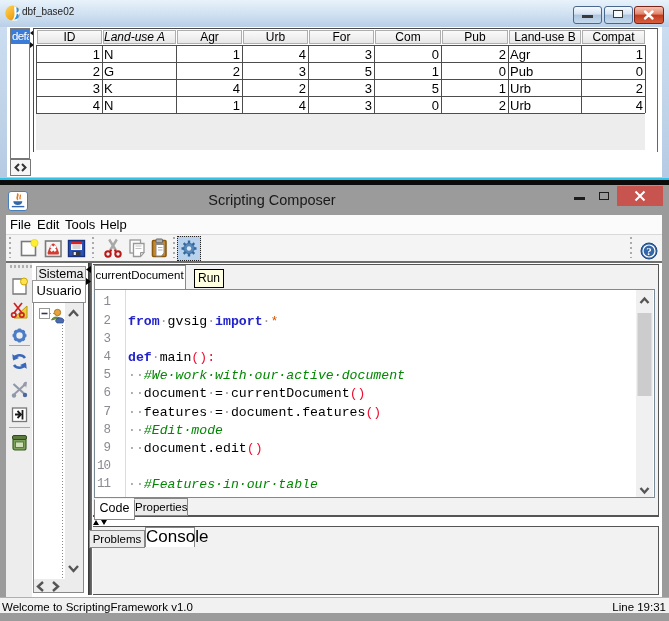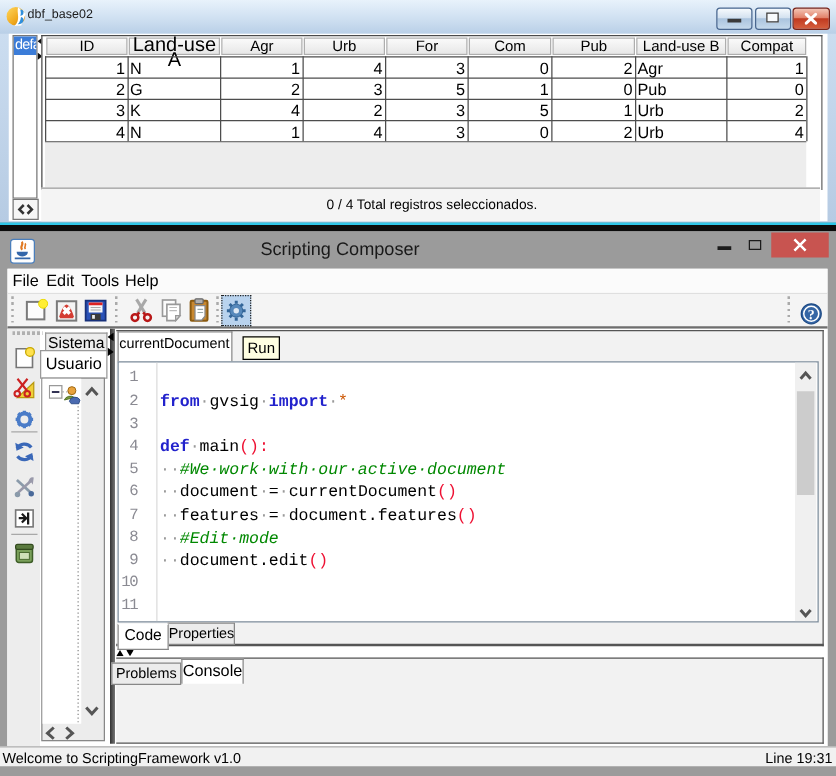--- a/index.html
+++ b/index.html
@@ -61,21 +61,21 @@
     </div>
   <div class="abs" style="left:30px;top:42px;width:4px;height:6px;">
     <svg width="4" height="6">
         <path d="M0 0 L4 3 L0 6 Z" fill="#111"></path>
       </svg>
     </div>
 
   <div class="abs" style="left:33px;top:27.5px;width:623px;height:123px;border-top:1.5px solid #4a4a4a;border-left:1.5px solid #4a4a4a;border-right:1px solid #666;background:#fff;"></div>
   <div class="abs" id="tablewrap" style="left:0;top:0;">
       <div style="position:absolute;left:37px;top:29.5px;width:63px;height:12px;border:1px solid #aeaeae;background:linear-gradient(#fafafa,#e7e7e7);font-size:12px;color:#000;text-align:center;line-height:12px;">ID</div>
-      <div style="position:absolute;left:103px;top:29.5px;width:71px;height:12px;border:1px solid #aeaeae;background:linear-gradient(#fafafa,#e7e7e7);font-size:16px;color:#000;text-align:center;line-height:12px;">Land-use A</div>
+      <div style="position:absolute;left:103px;top:29.5px;width:71px;height:12px;border:1px solid #aeaeae;background:linear-gradient(#fafafa,#e7e7e7);font-size:12px;color:#000;line-height:12px;font-style:italic;">Land-use A</div>
       <div style="position:absolute;left:177px;top:29.5px;width:63px;height:12px;border:1px solid #aeaeae;background:linear-gradient(#fafafa,#e7e7e7);font-size:12px;color:#000;text-align:center;line-height:12px;">Agr</div>
       <div style="position:absolute;left:243px;top:29.5px;width:63px;height:12px;border:1px solid #aeaeae;background:linear-gradient(#fafafa,#e7e7e7);font-size:12px;color:#000;text-align:center;line-height:12px;">Urb</div>
       <div style="position:absolute;left:309px;top:29.5px;width:63px;height:12px;border:1px solid #aeaeae;background:linear-gradient(#fafafa,#e7e7e7);font-size:12px;color:#000;text-align:center;line-height:12px;">For</div>
       <div style="position:absolute;left:375px;top:29.5px;width:64px;height:12px;border:1px solid #aeaeae;background:linear-gradient(#fafafa,#e7e7e7);font-size:12px;color:#000;text-align:center;line-height:12px;">Com</div>
       <div style="position:absolute;left:442px;top:29.5px;width:64px;height:12px;border:1px solid #aeaeae;background:linear-gradient(#fafafa,#e7e7e7);font-size:12px;color:#000;text-align:center;line-height:12px;">Pub</div>
       <div style="position:absolute;left:509px;top:29.5px;width:70px;height:12px;border:1px solid #aeaeae;background:linear-gradient(#fafafa,#e7e7e7);font-size:12px;color:#000;text-align:center;line-height:12px;">Land-use B</div>
       <div style="position:absolute;left:582px;top:29.5px;width:61px;height:12px;border:1px solid #aeaeae;background:linear-gradient(#fafafa,#e7e7e7);font-size:12px;color:#000;text-align:center;line-height:12px;">Compat</div>
       <div style="position:absolute;left:36px;top:44.5px;width:609px;height:1px;background:#4d4d4d;"></div>
       <div style="position:absolute;left:36px;top:61.6px;width:609px;height:1px;background:#4d4d4d;"></div>
       <div style="position:absolute;left:36px;top:78.7px;width:609px;height:1px;background:#4d4d4d;"></div>
@@ -122,22 +122,20 @@
       <div style="position:absolute;left:104px;top:97.80000000000001px;width:71px;height:15px;font-size:13px;color:#000;line-height:15px;">N</div>
       <div style="position:absolute;left:178px;top:97.80000000000001px;width:62px;height:15px;font-size:13px;color:#000;line-height:15px;text-align:right;">1</div>
       <div style="position:absolute;left:244px;top:97.80000000000001px;width:62px;height:15px;font-size:13px;color:#000;line-height:15px;text-align:right;">4</div>
       <div style="position:absolute;left:310px;top:97.80000000000001px;width:62px;height:15px;font-size:13px;color:#000;line-height:15px;text-align:right;">3</div>
       <div style="position:absolute;left:376px;top:97.80000000000001px;width:63px;height:15px;font-size:13px;color:#000;line-height:15px;text-align:right;">0</div>
       <div style="position:absolute;left:443px;top:97.80000000000001px;width:63px;height:15px;font-size:13px;color:#000;line-height:15px;text-align:right;">2</div>
       <div style="position:absolute;left:510px;top:97.80000000000001px;width:70px;height:15px;font-size:13px;color:#000;line-height:15px;">Urb</div>
       <div style="position:absolute;left:583px;top:97.80000000000001px;width:60px;height:15px;font-size:13px;color:#000;line-height:15px;text-align:right;">4</div>
     </div>
   <div class="abs" style="left:36px;top:114px;width:609px;height:36px;background:#ededed;"></div>
-  <div class="abs" style="left:33px;top:150px;width:623px;height:26px;background:#f4f4f4;border-top:1px solid #999;
-       font-size:11px;color:#000;text-align:center;line-height:26px;text-indent:2px;">0 / 4 Total registros seleccionados.</div>
 </div>
 
 <div class="abs" style="left:0;top:178px;width:669px;height:2px;background:#2ec6e8;"></div>
 <div class="abs" style="left:0;top:180px;width:669px;height:5px;background:#0b0b0b;"></div>
 
 <div class="abs" id="win2" style="left:0;top:185px;width:669px;height:436px;background:#9b9b9b;">
 
   <div class="abs" style="left:8px;top:6px;width:18px;height:18px;background:#fefefe;border:1px solid #4a7ebb;border-radius:3px;">
     <svg width="18" height="18" viewBox="0 0 18 18">
       <path d="M8.3 1.5 C10.6 3.7 6.2 5.2 8.8 7.8" stroke="#e07820" stroke-width="1.7" fill="none"></path>
@@ -369,20 +367,21 @@
       <div style="position:absolute;left:33px;top:96.9px;white-space:pre;"><span style="color:#9a9a9a;">··</span><span style="color:#000;">document</span><span style="color:#9a9a9a;">·</span><span style="color:#000;">=</span><span style="color:#9a9a9a;">·</span><span style="color:#000;">currentDocument</span><span style="color:#ee1133;">()</span></div>
       <div style="position:absolute;left:0px;top:115.1px;width:15px;text-align:right;color:#8a8a92;font-size:12.5px;font-weight:normal;letter-spacing:-1px;">7</div>
       <div style="position:absolute;left:33px;top:115.1px;white-space:pre;"><span style="color:#9a9a9a;">··</span><span style="color:#000;">features</span><span style="color:#9a9a9a;">·</span><span style="color:#000;">=</span><span style="color:#9a9a9a;">·</span><span style="color:#000;">document.features</span><span style="color:#ee1133;">()</span></div>
       <div style="position:absolute;left:0px;top:133.29999999999998px;width:15px;text-align:right;color:#8a8a92;font-size:12.5px;font-weight:normal;letter-spacing:-1px;">8</div>
       <div style="position:absolute;left:33px;top:133.29999999999998px;white-space:pre;"><span style="color:#9a9a9a;">··</span><span style="color:#008800;font-style:italic;">#Edit·mode</span></div>
       <div style="position:absolute;left:0px;top:151.5px;width:15px;text-align:right;color:#8a8a92;font-size:12.5px;font-weight:normal;letter-spacing:-1px;">9</div>
       <div style="position:absolute;left:33px;top:151.5px;white-space:pre;"><span style="color:#9a9a9a;">··</span><span style="color:#000;">document.edit</span><span style="color:#ee1133;">()</span></div>
       <div style="position:absolute;left:0px;top:169.7px;width:15px;text-align:right;color:#8a8a92;font-size:12.5px;font-weight:normal;letter-spacing:-1px;">10</div>
       <div style="position:absolute;left:33px;top:169.7px;white-space:pre;"></div>
       <div style="position:absolute;left:0px;top:187.9px;width:15px;text-align:right;color:#8a8a92;font-size:12.5px;font-weight:normal;letter-spacing:-1px;">11</div>
+      <div style="position:absolute;left:33px;top:187.9px;white-space:pre;"><span style="color:#9a9a9a;">··</span><span style="color:#008800;font-style:italic;">#Features·in·our·table</span></div>
       <div style="position:absolute;left:30px;top:0;width:1px;height:207px;background:#dcdcdc;"></div>
       <div style="position:absolute;left:541px;top:0;width:17px;height:207px;background:#f0f0f0;">
         <svg width="17" height="207">
           <path d="M4.5 13 L8.5 8.5 L12.5 13" stroke="#555" stroke-width="2.4" fill="none"></path>
           <rect x="1.5" y="23" width="14" height="83" fill="#ccc"></rect>
           <path d="M4.5 198 L8.5 202.5 L12.5 198" stroke="#555" stroke-width="2.4" fill="none"></path>
         </svg>
       </div>
     </div>
 
@@ -399,20 +398,20 @@
   <div class="abs" style="left:101px;top:334.5px;width:6px;height:5px;">
       <svg width="6" height="5">
         <path d="M0 0 L6 0 L3 5 Z" fill="#000"></path>
       </svg>
     </div>
 
   <div class="abs" style="left:93px;top:341px;width:565px;height:67px;border:1px solid #555;border-left:none;background:#f2f2f2;"></div>
   <div class="abs" style="left:89px;top:344.5px;width:54px;height:16px;background:#ececec;border:1px solid #888;
        font-size:11.5px;text-align:center;line-height:16px;color:#000;">Problems</div>
   <div class="abs" style="left:145px;top:342px;width:48px;height:19px;background:#fff;border:1px solid #888;border-bottom:none;
-       font-size:13px;text-align:center;line-height:18px;color:#000;">Console</div>
+       font-size:17px;text-align:center;line-height:18px;color:#000;">Console</div>
 
   <div class="abs" style="left:0px;top:412px;width:669px;height:15px;background:#f1f1f1;border-top:1px solid #b0b0b0;
        font-size:11.5px;color:#000;">
     <span class="abs" style="left:2px;top:3px;">Welcome to ScriptingFramework v1.0</span>
     <span class="abs" style="right:3px;top:2.5px;">Line 19:31</span>
   </div>
 </div>
 
 </body></html>

